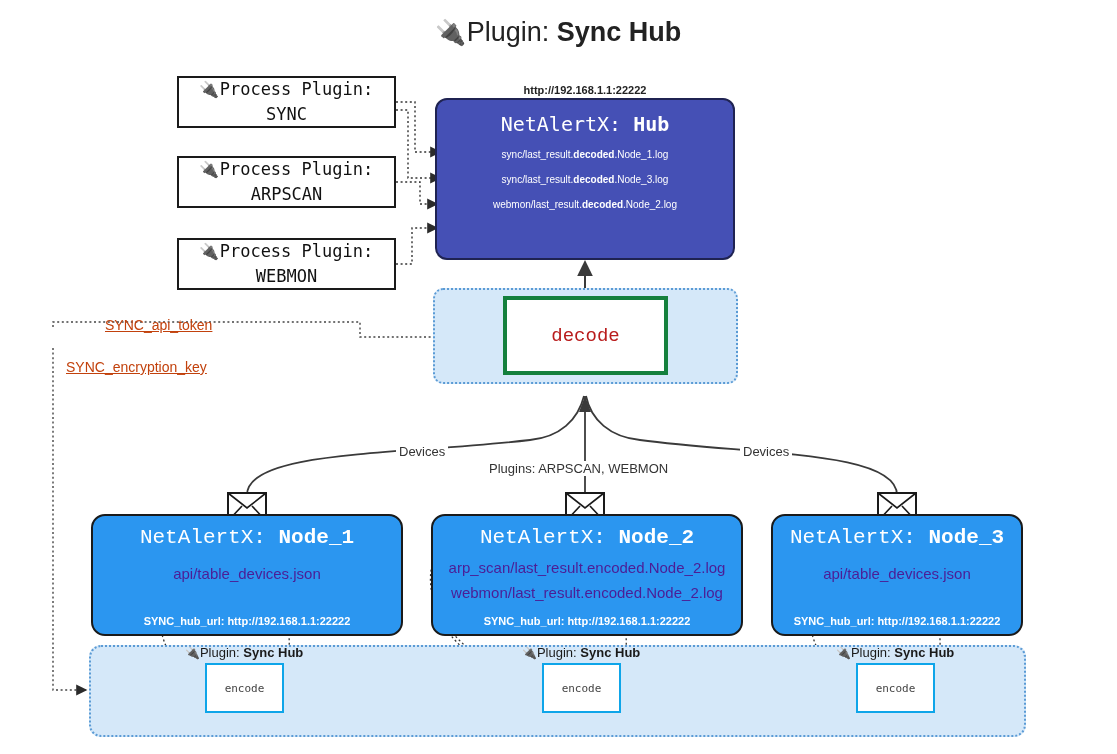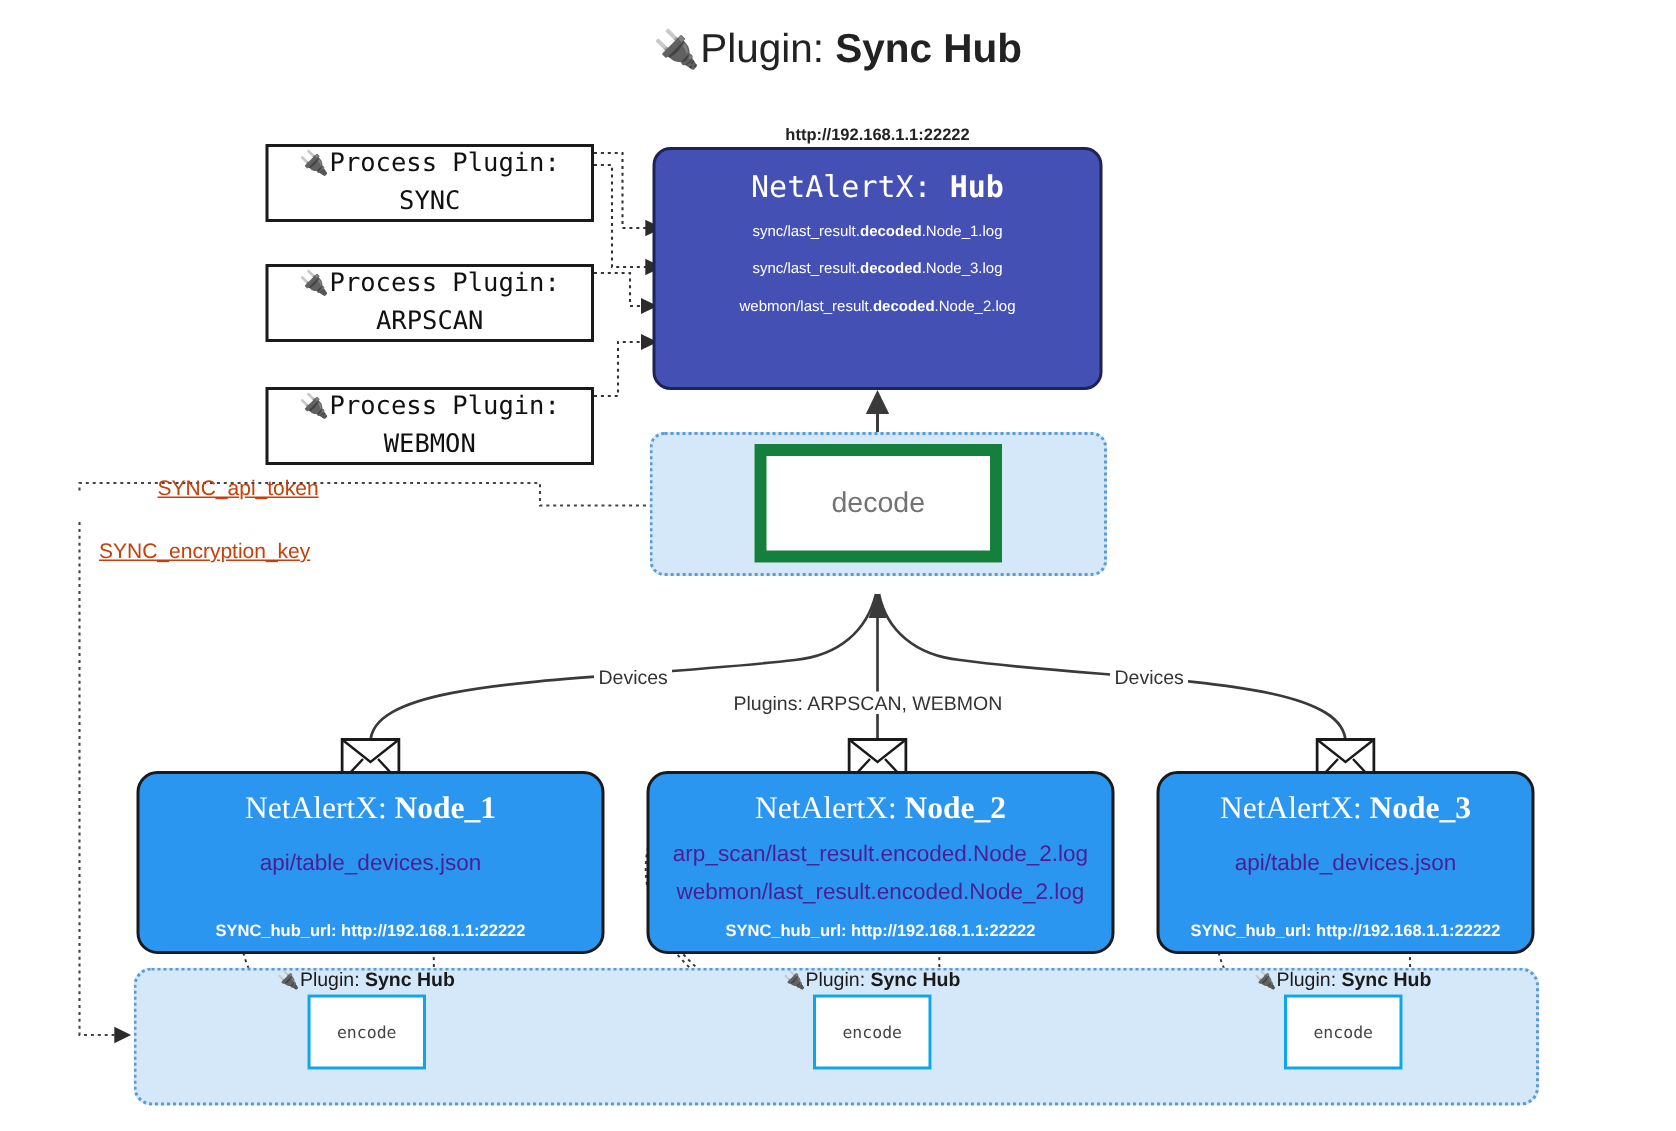--- a/index.html
+++ b/index.html
@@ -60,21 +60,20 @@
     background: #ffffff;
     font-family: "DejaVu Sans Mono", "Liberation Mono", monospace;
     font-size: 17px;
     color: #111111;
     display: flex;
     flex-direction: column;
     align-items: center;
     justify-content: center;
     line-height: 1.45;
     letter-spacing: 0px;
-    margin-top: 20px;
   }
   .plugin-box .pl-line1 { white-space: nowrap; }
   .plugin-box .pl-line2 { white-space: nowrap; }
   .plugin-box .pl-icon {
     font-family: "DejaVu Sans", sans-serif;
     font-size: 16px;
   }
 
   .hub-box {
     border: 2px solid #1f2352;
@@ -116,43 +115,43 @@
     position: absolute;
     box-sizing: border-box;
     background: #d5e8f9;
     border: 2px dotted #5b9bd5;
     border-radius: 10px;
   }
   .decode-box {
     position: absolute;
     box-sizing: border-box;
     background: #ffffff;
-    border: 8px solid #15803d;
+    border: 4px solid #15803d;
     display: flex;
     align-items: center;
     justify-content: center;
-    font-family: Liberation Sans, sans-serif;
+    font-family: Liberation Mono, monospace;
     font-size: 19px;
-    color: #737373;
+    color: #b91c1c;
   }
 
   
   .node-box {
     border: 2px solid #1a1a1a;
     background: #2b96f0;
     border-radius: 14px;
     color: #ffffff;
     display: flex;
     flex-direction: column;
     align-items: center;
     padding-top: 10px;
     box-sizing: border-box;
   }
   .node-title {
-    font-family: Liberation Serif, serif;
+    font-family: Liberation Mono, monospace;
     font-size: 21px;
     white-space: nowrap;
   }
   .node-title .b { font-weight: bold; }
   .node-line {
     font-size: 15px;
     line-height: 25px;
     white-space: nowrap;
     color: #4c1d95;
   }

